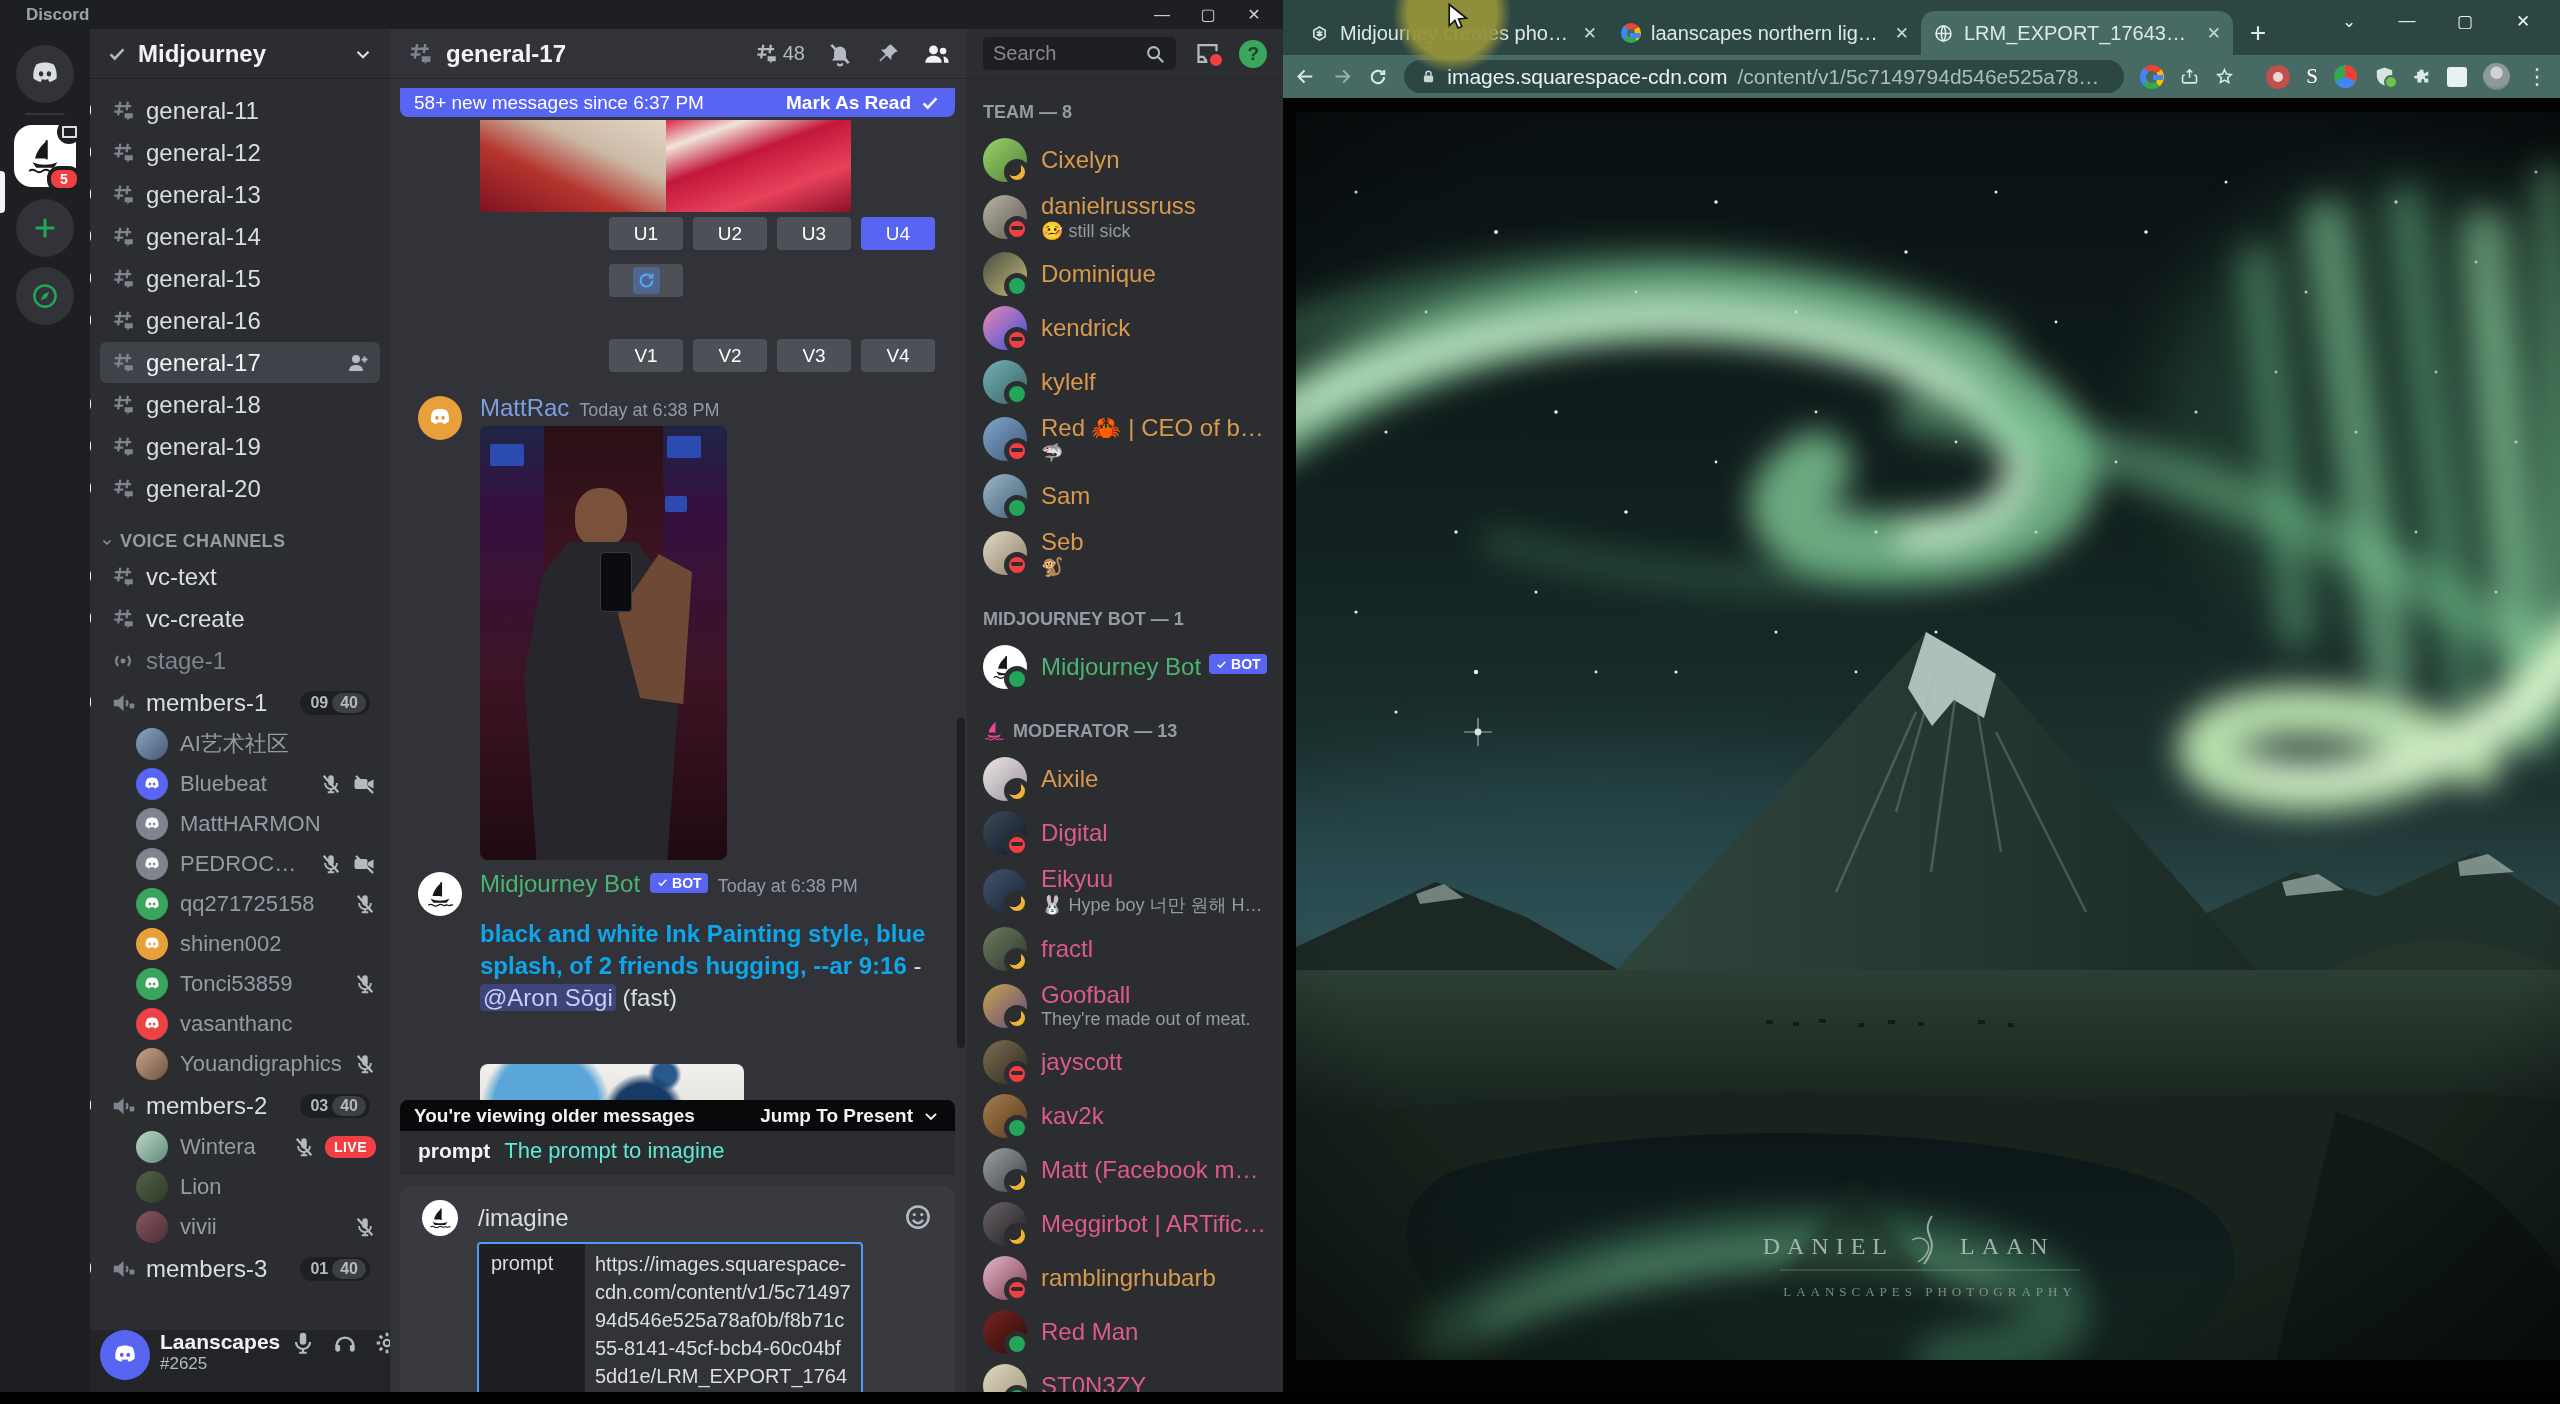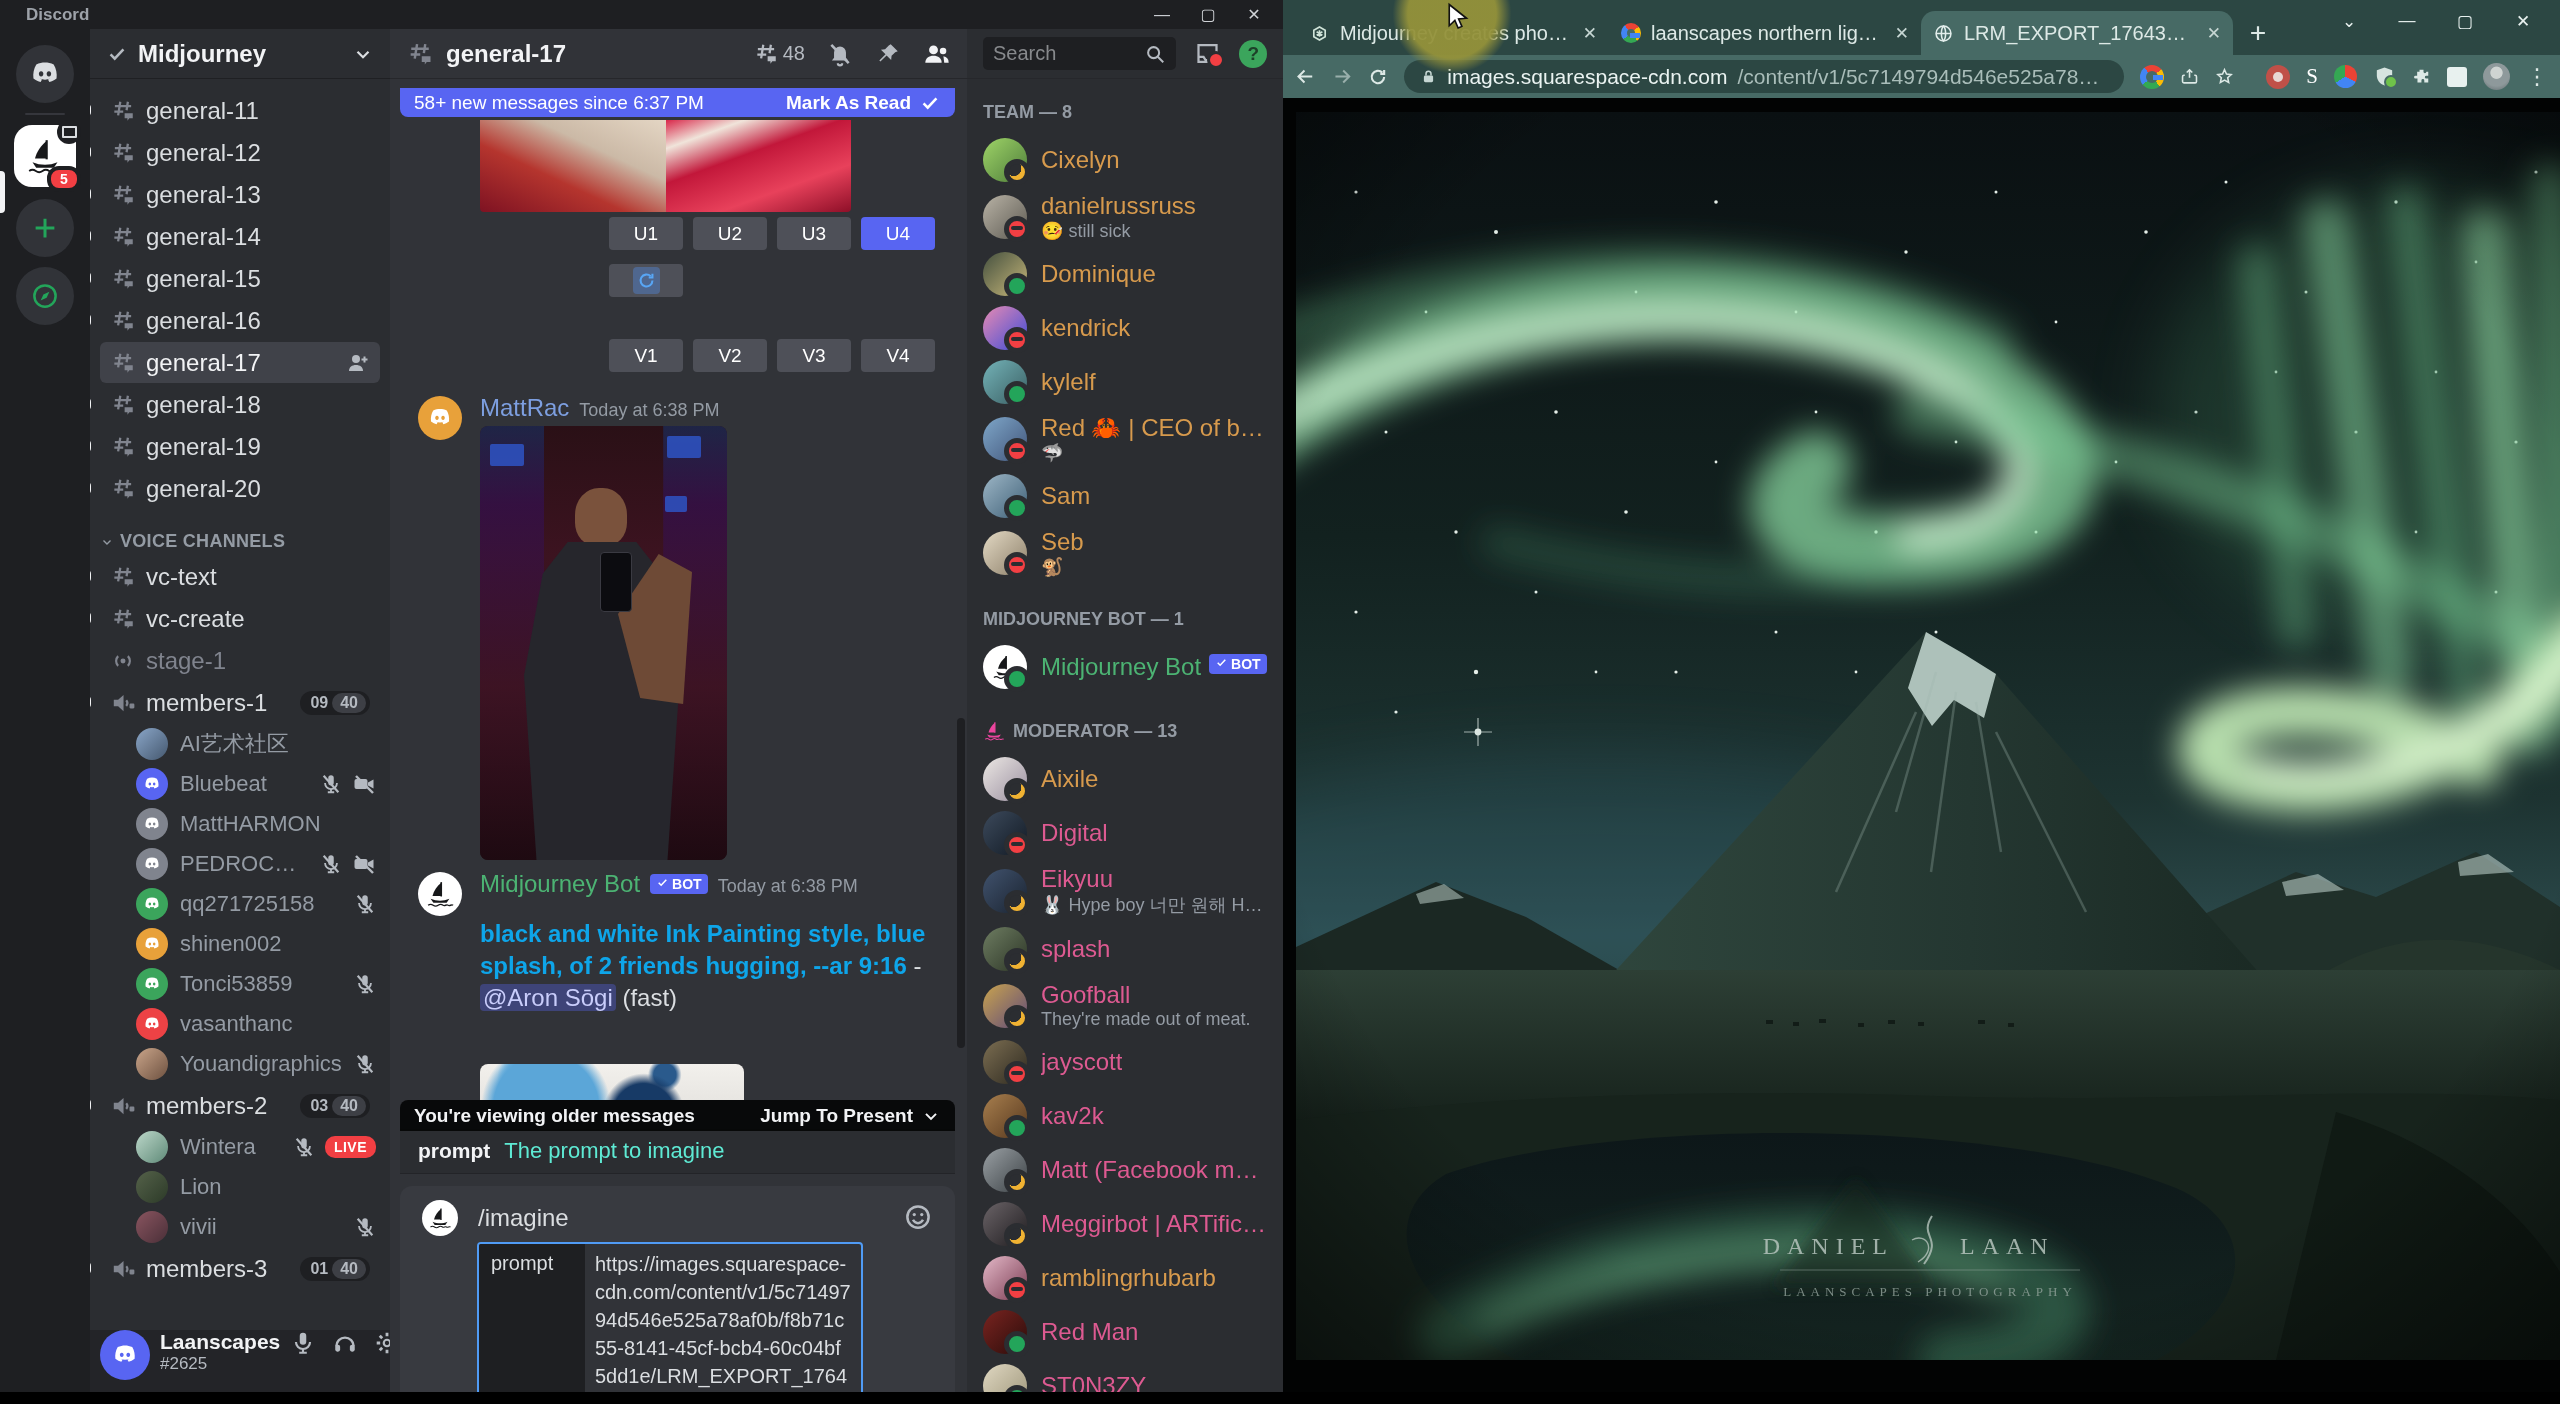--- a/index.html
+++ b/index.html
@@ -84,21 +84,21 @@
   .dbtn{width:74px;height:33px;border-radius:4px;background:#4e5058;color:#fff;font-size:19px;font-weight:500;
         display:flex;align-items:center;justify-content:center;}
   .dbtn.v-active{background:#5865f2;}
   .re-chip{width:27px;height:27px;border-radius:4px;background:rgba(84,146,245,.35);display:flex;align-items:center;justify-content:center;color:#58a6f5;}
 
   .msg-avatar{position:absolute;width:44px;height:44px;border-radius:50%;display:flex;align-items:center;justify-content:center;color:#fff;}
   .msg-head{position:absolute;display:flex;align-items:baseline;gap:10px;}
   .msg-author{font-size:24px;font-weight:500;}
   .msg-time{font-size:18px;color:#949ba4;}
   .bot-badge{background:#5865f2;color:#fff;font-size:14px;font-weight:bold;border-radius:4px;padding:2px 6px;
-             display:inline-flex;align-items:flex-start;gap:3px;position:relative;top:-3px;}
+             display:inline-flex;align-items:center;gap:3px;position:relative;top:-3px;}
   .selfie{position:absolute;left:90px;top:348px;width:247px;height:434px;border-radius:8px;overflow:hidden;
           background:linear-gradient(180deg,#2a1016 0%,#3c1320 30%,#2c0f16 70%,#160a0e 100%);}
   .selfie .panel{position:absolute;top:0;bottom:0;width:26%;background:linear-gradient(180deg,#1c2a52 0%,#34104a 18%,#401426 60%,#200a12 100%);opacity:.8;}
   .selfie .screen{position:absolute;width:34px;height:22px;background:#2e54c4;border-radius:2px;opacity:.85;}
   .selfie .head{position:absolute;left:95px;top:62px;width:52px;height:58px;border-radius:46% 46% 40% 40%;background:#7a523c;}
   .selfie .body{position:absolute;left:44px;top:116px;width:156px;height:318px;background:#26262c;
                 clip-path:polygon(28% 0,72% 0,88% 10%,100% 42%,92% 100%,8% 100%,0 42%,12% 10%);}
   .selfie .arm{position:absolute;left:138px;top:128px;width:74px;height:150px;background:#6e4a36;
                clip-path:polygon(55% 0,100% 12%,88% 100%,30% 96%,0 40%);}
   .selfie .phone{position:absolute;left:120px;top:126px;width:30px;height:58px;background:#0c0c10;border-radius:4px;border:1px solid #3a3a42;}
@@ -1024,21 +1024,21 @@
                 <span class="m-txt">
                   <div class="m-name v-pink">Eikyuu</div>
                   <div class="m-status">🐰 Hype boy 너만 원해 Hype …</div>
                 </span>
               </div>
               <div class="mrow">
                 <span class="m-av" style="background: linear-gradient(135deg, rgb(110, 125, 98), rgb(44, 53, 38));">
                   <span class="m-dot v-idle"></span>
                 </span>
                 <span class="m-txt">
-                  <div class="m-name v-pink">splash</div>
+                  <div class="m-name v-pink">fractl</div>
 
                 </span>
               </div>
               <div class="mrow">
                 <span class="m-av" style="background: linear-gradient(135deg, rgb(202, 164, 78), rgb(95, 74, 122));">
                   <span class="m-dot v-idle"></span>
                 </span>
                 <span class="m-txt">
                   <div class="m-name v-pink">Goofball</div>
                   <div class="m-status">They're made out of meat.</div>

